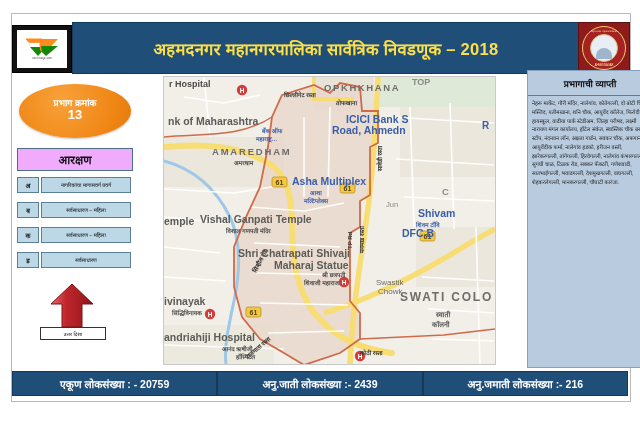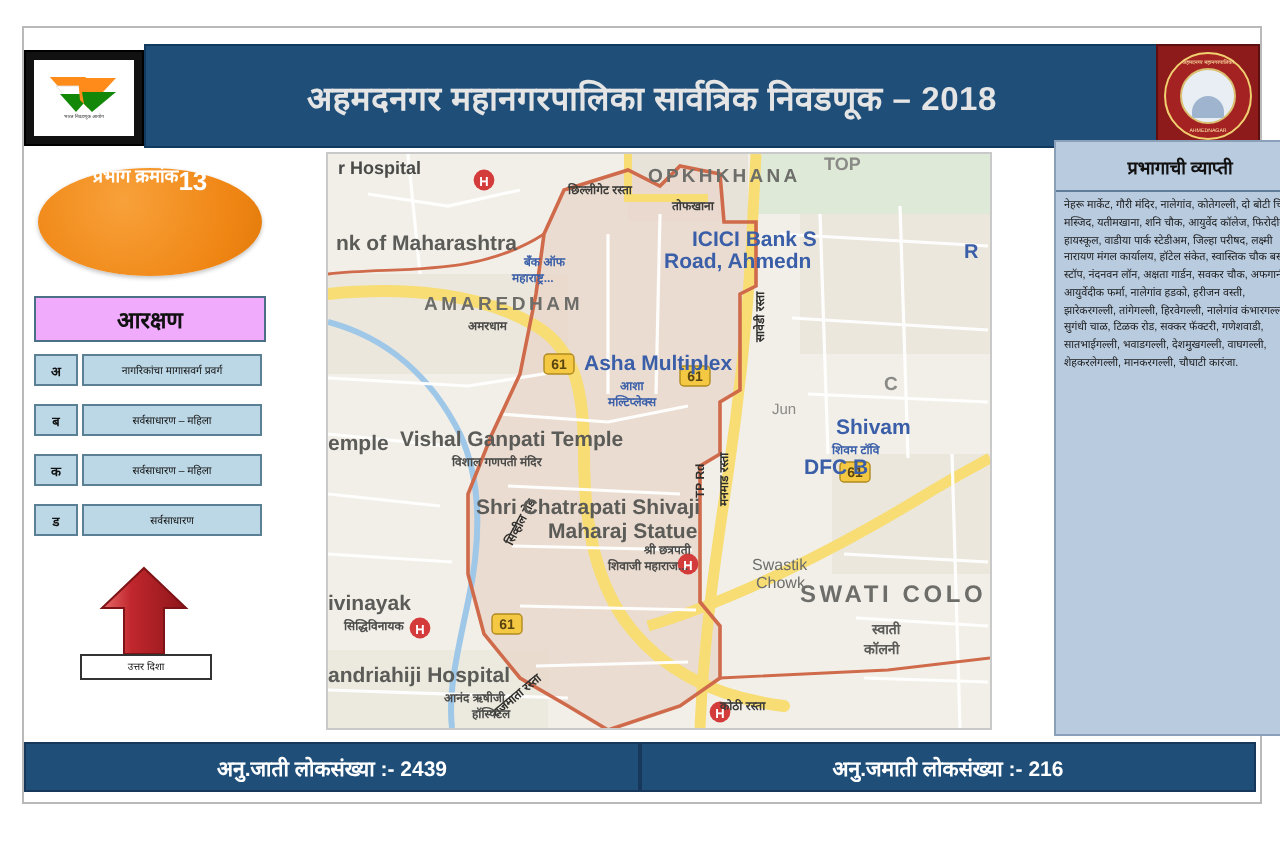--- a/index.html
+++ b/index.html
@@ -7,42 +7,42 @@
 
   #page{position:relative;width:640px;height:434px;background:#fff;overflow:hidden;}
 
   
   .frame{position:absolute;left:11px;top:13px;width:618px;height:387px;border:1px solid #b9b9b9;background:#fff;}
 
   
   .header{position:absolute;left:12px;top:22px;width:616px;height:50px;}
   .hdr-bar{position:absolute;left:60px;top:0;width:506px;height:50px;background:#1f4e79;
            border:1px solid #123a5e;display:flex;align-items:center;justify-content:center;}
-  .hdr-title{color:#e5e5e5;font-size:16.5px;font-weight:bold;letter-spacing:.3px;white-space:nowrap;}
+  .hdr-title{color:#fde047;font-size:16.5px;font-weight:bold;letter-spacing:.3px;white-space:nowrap;}
 
   .emblem{position:absolute;left:0;top:3px;width:58px;height:46px;background:#111;
           border:1px solid #000;display:flex;align-items:center;justify-content:center;}
   .emblem-in{width:50px;height:38px;background:#fff;display:flex;flex-direction:column;
              align-items:center;justify-content:center;}
   .emblem-cap{font-size:2.4px;color:#333;line-height:1.2;text-align:center;margin-top:1px;}
 
   .seal{position:absolute;left:566px;top:0;width:50px;height:50px;background:#8e1b1b;
         border:1px solid #5e0f0f;display:flex;align-items:center;justify-content:center;}
   .seal-circ{width:42px;height:42px;border-radius:50%;background:#a52222;border:1.2px solid #f0d070;
              display:flex;align-items:center;justify-content:center;position:relative;}
   .seal-inner{width:26px;height:26px;border-radius:50%;background:#e9eef5;border:1px solid #d8c070;
               display:flex;align-items:flex-end;justify-content:center;overflow:hidden;}
   .seal-arch{width:16px;height:11px;border-radius:8px 8px 0 0;background:#9fb4cf;margin-bottom:2px;}
   .seal-txt-top{position:absolute;top:2px;font-size:2.6px;color:#ffe9a8;}
   .seal-txt-bot{position:absolute;bottom:2.5px;font-size:2.6px;color:#ffe9a8;}
 
   
   .prabhag-oval{position:absolute;left:19px;top:84px;width:112px;height:54px;border-radius:50%;
         background:radial-gradient(circle at 38% 30%,#f8a13a,#ef8513 70%,#e07a0c);
-        display:flex;justify-content:center;
+        display:flex;flex-direction:column;align-items:center;justify-content:center;
         box-shadow:0 1px 2px rgba(0,0,0,.25);}
   .prabhag-label{color:#fff;font-size:9px;font-weight:bold;line-height:1;}
   .prabhag-num{color:#fff;font-size:13px;font-weight:bold;line-height:1.15;}
 
   .res-title{position:absolute;left:17px;top:148px;width:114px;height:21px;background:#f0abfc;
              border:1.2px solid #4a6f86;display:flex;align-items:center;justify-content:center;}
   .res-title span{font-size:11.5px;font-weight:bold;color:#111;}
 
   .res-row{position:absolute;left:17px;width:114px;height:16px;display:flex;}
   .res-row .rc{background:#bcd8e6;border:1px solid #5b7f95;display:flex;align-items:center;justify-content:center;}
@@ -309,20 +309,23 @@
     <div class="scope-title">
       <span>प्रभागाची व्याप्ती</span>
     </div>
     <div class="scope-body">
       <span>नेहरू मार्केट, गौरी मंदिर, नालेगांव, कोतेगल्ली, दो बोटी चिरा मस्जिद, यतीमखाना, शनि चौक, आयुर्वेद कॉलेज, फिरोदीया हायस्कूल, वाडीया पार्क स्टेडीअम, जिल्हा परीषद, लक्ष्मी नारायण मंगल कार्यालय, हॉटेल संकेत, स्वास्तिक चौक बस स्टॉप, नंदनवन लॉन, अक्षता गार्डन, सवकर चौक, अफगानी आयुर्वेदीक फर्मा, नालेगांव हडको, हरीजन वस्ती, झारेकरगल्ली, तांगेगल्ली, हिरवेगल्ली, नालेगांव कंभारगल्ली, सुगंधी चाळ, टिळक रोड, सक्कर फॅक्टरी, गणेशवाडी, सातभाईगल्ली, भवाडगल्ली, देशमुखगल्ली, वाघगल्ली, शेहकरलेगल्ली, मानकरगल्ली, चौघाटी कारंजा.</span>
     </div>
   </div>
 
   <div class="footer">
     <div class="fcell">
+      <span>एकूण लोकसंख्या  : - 20759</span>
+    </div>
+    <div class="fcell">
       <span>अनु.जाती लोकसंख्या :- 2439</span>
     </div>
     <div class="fcell">
       <span>अनु.जमाती लोकसंख्या :- 216</span>
     </div>
   </div>
 
 </div>
 
 </body></html>

